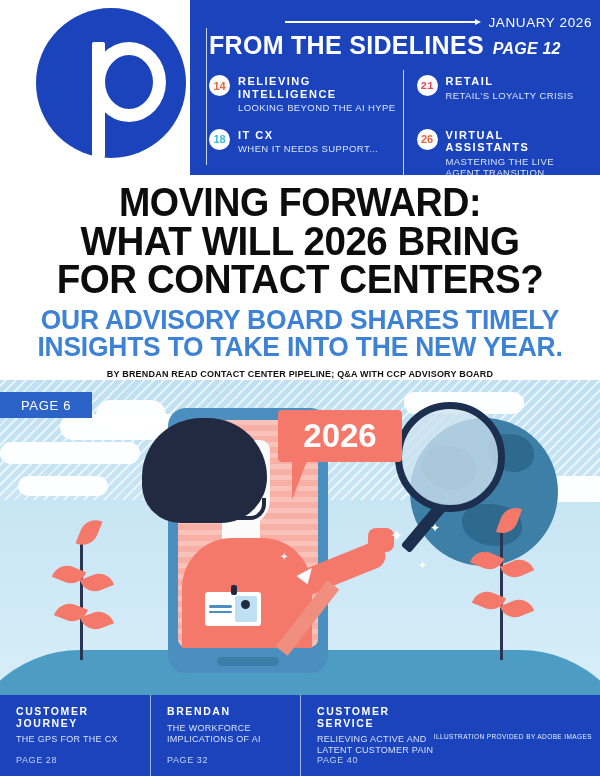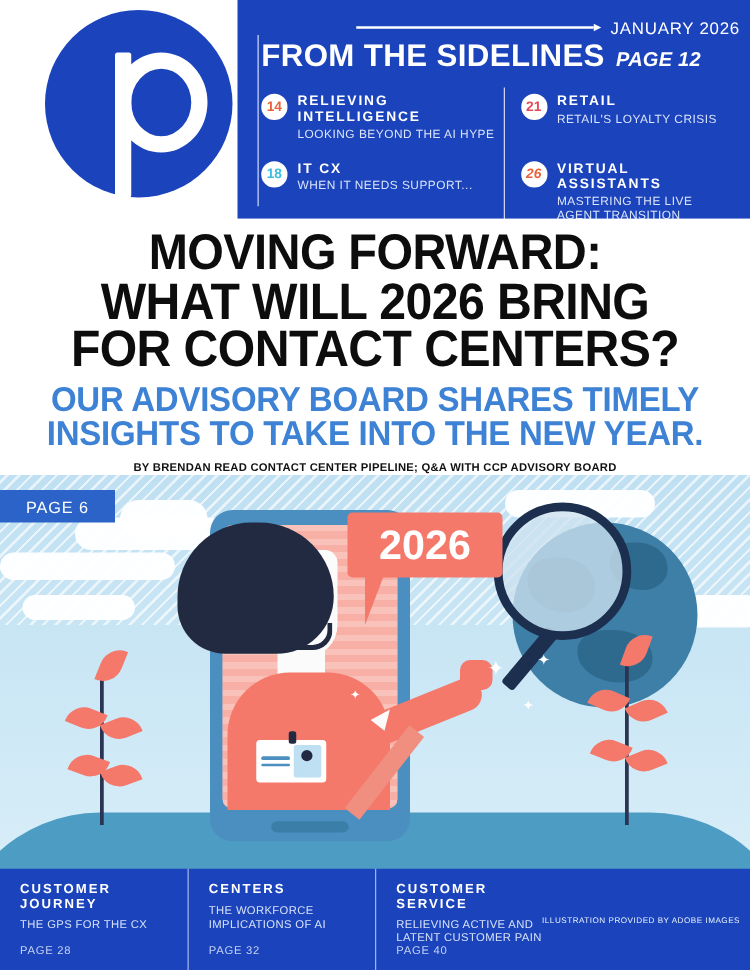--- a/index.html
+++ b/index.html
@@ -602,41 +602,41 @@
             <span style="color: rgb(232, 98, 60);">14</span>
           </div>
           <div class="article-text">
             <div class="article-title">RELIEVING INTELLIGENCE</div>
             <div class="article-sub">LOOKING BEYOND THE AI HYPE</div>
           </div>
         </div>
 
         <div class="article-item col-right">
           <div class="pg-badge">
-            <span style="color: rgb(225, 75, 90);">21</span>
+            <span style="color: rgb(225, 75, 90); font-family: Liberation Mono, monospace;">21</span>
           </div>
           <div class="article-text">
             <div class="article-title">RETAIL</div>
             <div class="article-sub">RETAIL'S LOYALTY CRISIS</div>
           </div>
         </div>
 
         <div class="article-item">
           <div class="pg-badge">
             <span style="color: rgb(61, 189, 224);">18</span>
           </div>
           <div class="article-text">
             <div class="article-title">IT CX</div>
             <div class="article-sub">WHEN IT NEEDS SUPPORT...</div>
           </div>
         </div>
 
         <div class="article-item col-right">
           <div class="pg-badge">
-            <span style="color: rgb(232, 98, 60); font-style: italic;">26</span>
+            <span style="color: rgb(232, 98, 60);">26</span>
           </div>
           <div class="article-text">
             <div class="article-title">VIRTUAL ASSISTANTS</div>
             <div class="article-sub">MASTERING THE LIVE AGENT TRANSITION</div>
           </div>
         </div>
 
       </div>
     </div>
   </div>
@@ -744,21 +744,21 @@
 <div class="footer">
 
   <div class="foot-col">
     <div class="foot-title">CUSTOMER JOURNEY</div>
     <div class="foot-sub">THE GPS FOR THE CX</div>
     <div class="foot-page">PAGE 28</div>
   </div>
 
 
   <div class="foot-col">
-    <div class="foot-title">CENTERS</div>
+    <div class="foot-title">BRENDAN</div>
     <div class="foot-sub">THE WORKFORCE IMPLICATIONS OF AI</div>
     <div class="foot-page">PAGE 32</div>
   </div>
 
   <div class="foot-col">
     <div class="foot-title">CUSTOMER SERVICE</div>
     <div class="foot-sub">RELIEVING ACTIVE AND LATENT CUSTOMER PAIN</div>
     <div class="foot-page">PAGE 40</div>
   </div>
 

